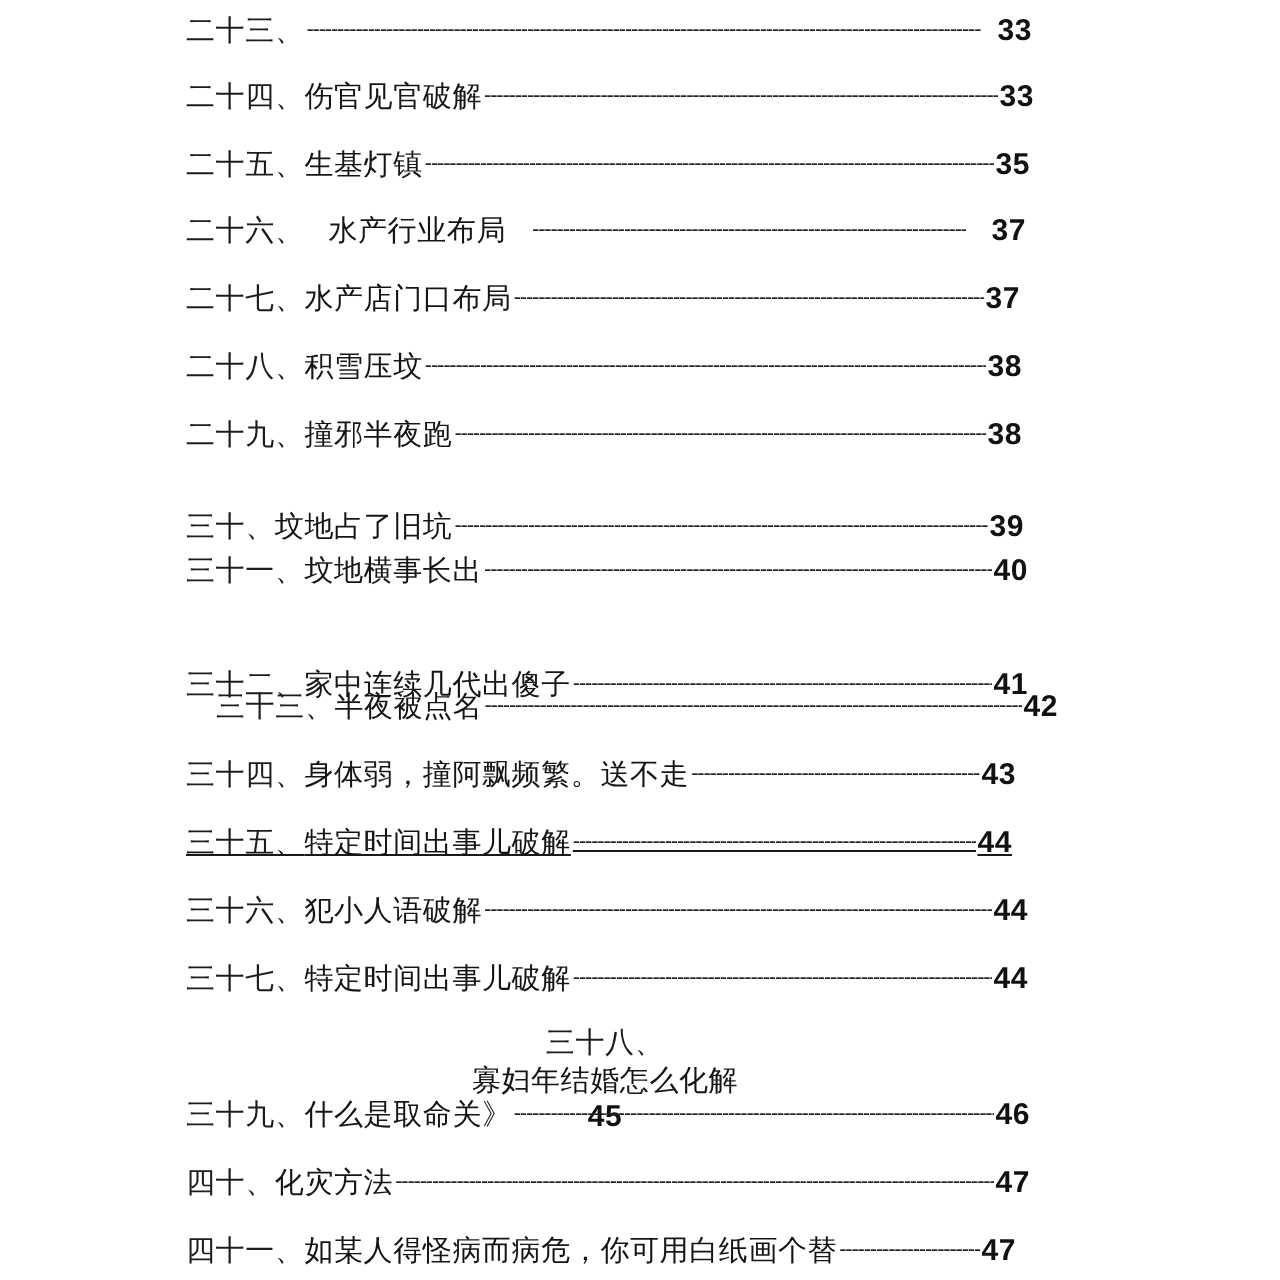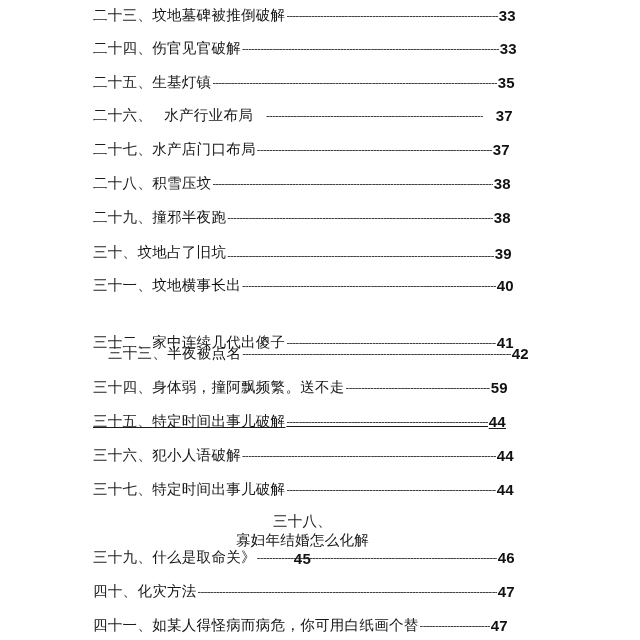--- a/index.html
+++ b/index.html
@@ -55,21 +55,20 @@
     font-size: 15px;
     color: #111;
   }
 </style>
 </head>
 <body>
 
 <div class="toc" id="toc">
     <div class="toc-row" style="top: 4px; width: 423px;">
     <span class="toc-num">二十三、</span>
-    <span class="toc-title">坟地墓碑被推倒破解</span>
     <span class="toc-leader">--------------------------------------------------------------------------------------------------------------</span>
     <span class="toc-page">33</span>
   </div>
     <div class="toc-row" style="top: 37px; width: 424px; justify-content: flex-end;">
     <span class="toc-num">二十四、</span>
     <span class="toc-title">伤官见官破解</span>
     <span class="toc-leader">--------------------------------------------------------------------------------------------------------------</span>
     <span class="toc-page">33</span>
   </div>
     <div class="toc-row" style="top: 71px; width: 422px;">
@@ -95,21 +94,21 @@
     <span class="toc-title">积雪压坟</span>
     <span class="toc-leader">--------------------------------------------------------------------------------------------------------------</span>
     <span class="toc-page">38</span>
   </div>
     <div class="toc-row" style="top: 206px; width: 418px;">
     <span class="toc-num">二十九、</span>
     <span class="toc-title">撞邪半夜跑</span>
     <span class="toc-leader">--------------------------------------------------------------------------------------------------------------</span>
     <span class="toc-page">38</span>
   </div>
-    <div class="toc-row" style="top: 240px; width: 419px; align-items: flex-end;">
+    <div class="toc-row" style="top: 252px; width: 419px;">
     <span class="toc-num">三十、</span>
     <span class="toc-title">坟地占了旧坑</span>
     <span class="toc-leader">--------------------------------------------------------------------------------------------------------------</span>
     <span class="toc-page">39</span>
   </div>
     <div class="toc-row" style="top: 274px; width: 421px;">
     <span class="toc-num">三十一、</span>
     <span class="toc-title">坟地横事长出</span>
     <span class="toc-leader">--------------------------------------------------------------------------------------------------------------</span>
     <span class="toc-page">40</span>
@@ -123,21 +122,21 @@
     <div class="toc-row" style="top: 342px; width: 421px; margin-left: 15px;">
     <span class="toc-num">三十三、</span>
     <span class="toc-title">半夜被点名</span>
     <span class="toc-leader">--------------------------------------------------------------------------------------------------------------</span>
     <span class="toc-page">42</span>
   </div>
     <div class="toc-row" style="top: 376px; width: 415px;">
     <span class="toc-num">三十四、</span>
     <span class="toc-title">身体弱，撞阿飘频繁。送不走</span>
     <span class="toc-leader">--------------------------------------------------------------------------------------------------------------</span>
-    <span class="toc-page">59</span>
+    <span class="toc-page">43</span>
   </div>
     <div class="toc-row" style="top: 410px; width: 413px; text-decoration: underline;">
     <span class="toc-num">三十五、</span>
     <span class="toc-title">特定时间出事儿破解</span>
     <span class="toc-leader">--------------------------------------------------------------------------------------------------------------</span>
     <span class="toc-page">44</span>
   </div>
     <div class="toc-row" style="top: 444px; width: 421px;">
     <span class="toc-num">三十六、</span>
     <span class="toc-title">犯小人语破解</span>

